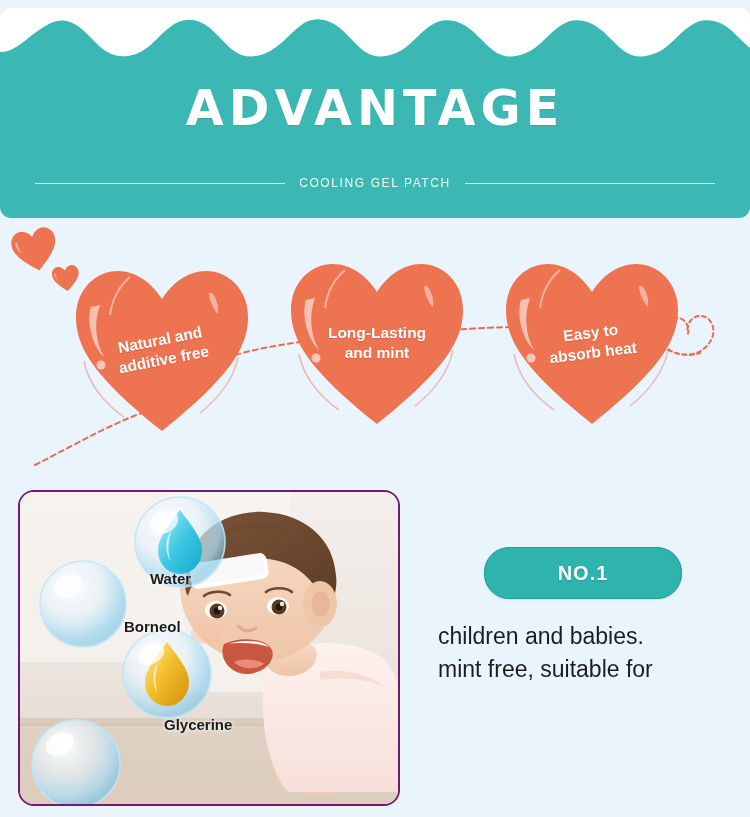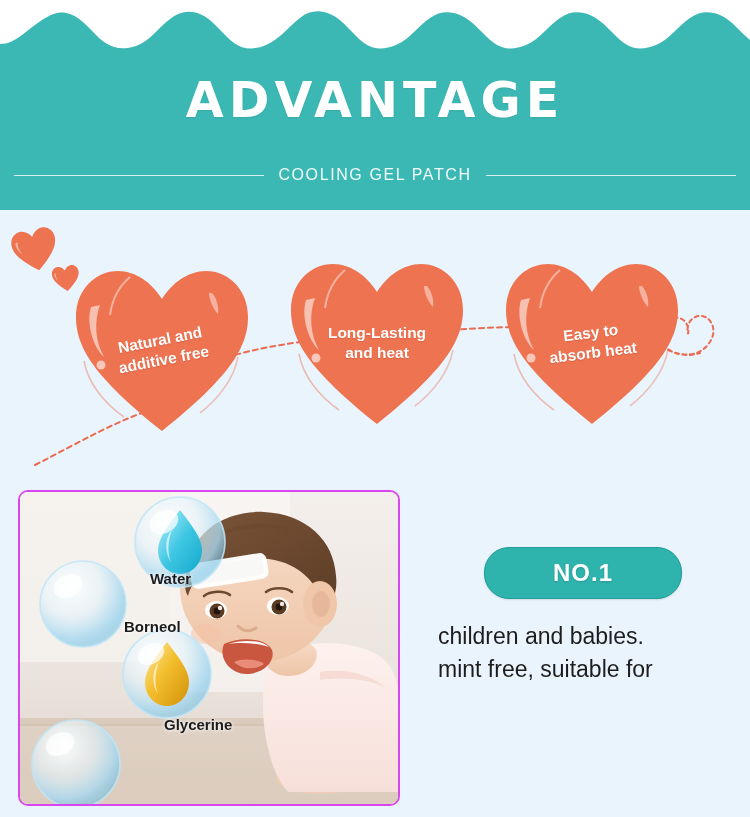--- a/index.html
+++ b/index.html
@@ -5,35 +5,35 @@
   html,body{margin:0;padding:0;}
   body{
     width:750px;height:817px;overflow:hidden;
     background:#eaf4fd;
     font-family:"Liberation Sans", sans-serif;
     position:relative;
   }
   .page{position:relative;width:750px;height:817px;overflow:hidden;background:#eaf4fd;}
 
   
-  .header{position:absolute;left:0;top:0;width:750px;height:210px;background:#fff;overflow:hidden;}
+  .header{position:absolute;left:0;top:8px;width:750px;height:210px;background:#fff;overflow:hidden;border-radius:11px;}
   .header-wave{position:absolute;left:0;top:0;width:750px;height:210px;}
   .header-title{
     position:absolute;left:0;top:72px;width:750px;text-align:center;
     color:#ffffff;font-size:49px;letter-spacing:5px;font-weight:bold;
     font-family:"DejaVu Sans", sans-serif;
     text-shadow:0 1px 2px rgba(0,0,0,.07);
   }
   .header-sub-wrap{position:absolute;left:0;top:163px;width:750px;height:24px;
     display:flex;align-items:center;justify-content:center;}
   .rule{height:1px;background:#d9f0ee;flex:0 0 auto;}
   .rule-l{width:250px;margin-right:14px;}
   .rule-r{width:250px;margin-left:14px;}
   .header-sub{
-    color:#f1fbfa;font-size:16px;letter-spacing:1.6px;white-space:nowrap;
+    color:#f1fbfa;font-size:12px;letter-spacing:1.6px;white-space:nowrap;
     font-family:"Liberation Sans", sans-serif;
   }
 
   
   .hearts{position:absolute;left:0;top:210px;width:750px;height:265px;}
   .heart-item{position:absolute;width:180px;height:170px;}
   .heart-svg{position:absolute;left:0;top:0;width:180px;height:170px;}
   .heart-label{
     position:absolute;left:0;top:0;width:180px;height:170px;
     display:flex;align-items:center;justify-content:center;
@@ -41,36 +41,36 @@
     text-align:center;text-shadow:0 1px 1px rgba(150,50,30,.25);
     font-family:"Liberation Sans", sans-serif;
   }
   .heart-label span{display:block;}
   .mini-heart{position:absolute;}
   .connector{position:absolute;left:0;top:0;width:750px;height:265px;}
 
   
   .photo-panel{
     position:absolute;left:18px;top:490px;width:378px;height:312px;
-    border:2px solid #d946ef;border-radius:10px;overflow:hidden;background:#efe9e4;
+    border:2px solid #701a75;border-radius:16px;overflow:hidden;background:#efe9e4;
   }
   .photo-inner{position:absolute;left:0;top:0;width:100%;height:100%;}
   .bubble-label{
     position:absolute;color:#1b1b1b;font-size:15px;font-weight:bold;white-space:nowrap;
     font-family:"Liberation Sans", sans-serif;
     text-shadow:0 0 3px rgba(255,255,255,.9),0 0 6px rgba(255,255,255,.8);
   }
   .badge{
     position:absolute;left:484px;top:547px;width:196px;height:50px;
     background:#2fb3ad;border:1px solid #1f9d97;border-radius:25px;
     display:flex;align-items:center;justify-content:center;
     box-shadow:0 1px 2px rgba(0,0,0,.10);
   }
   .badge-text{
-    color:#ffffff;font-size:24px;font-weight:bold;letter-spacing:1px;
+    color:#ffffff;font-size:20px;font-weight:bold;letter-spacing:1px;
     font-family:"Liberation Sans", sans-serif;
     text-shadow:0 1px 2px rgba(0,0,0,.15);
   }
   .desc{
     position:absolute;left:438px;top:620px;width:300px;
     color:#1d1d1d;font-size:23px;line-height:1.42;
     font-family:"Liberation Sans", sans-serif;
   }
   .desc span{display:block;}
 </style>
@@ -151,21 +151,21 @@
         <path fill="rgba(255,255,255,.55)" d="M28,40 C22,56 23,76 32,92 C21,82 14,58 19,42 Z"></path>
         <ellipse cx="29" cy="100" rx="4.5" ry="4.5" fill="rgba(255,255,255,.6)"></ellipse>
         <path fill="rgba(255,255,255,.45)" d="M140,28 C145,34 147,42 146,49 C141,44 137,34 137,28 Z"></path>
         <path fill="none" stroke="rgba(255,255,255,.45)" stroke-width="2" d="M58,12 C46,22 40,36 38,50"></path>
         <path fill="none" stroke="rgba(236,120,90,.45)" stroke-width="1.6" d="M12,96 C16,118 32,138 52,152"></path>
         <path fill="none" stroke="rgba(236,120,90,.4)" stroke-width="1.6" d="M166,92 C162,114 146,134 128,148"></path>
       </svg>
       <div class="heart-label">
         <div>
           <span>Long-Lasting</span>
-          <span>and heat</span>
+          <span>and mint</span>
         </div>
       </div>
     </div>
 
     <div class="heart-item" style="left:502px;top:48px;">
       <svg class="heart-svg" viewBox="0 0 180 170">
         <path fill="#ee7351" d="M90,166 C22,112 4,82 4,52 C4,24 24,6 46,6 C64,6 80,18 90,34
           C100,18 116,6 134,6 C156,6 176,24 176,52 C176,82 158,112 90,166 Z"></path>
         <path fill="rgba(255,255,255,.55)" d="M28,40 C22,56 23,76 32,92 C21,82 14,58 19,42 Z"></path>
         <ellipse cx="29" cy="100" rx="4.5" ry="4.5" fill="rgba(255,255,255,.6)"></ellipse>

